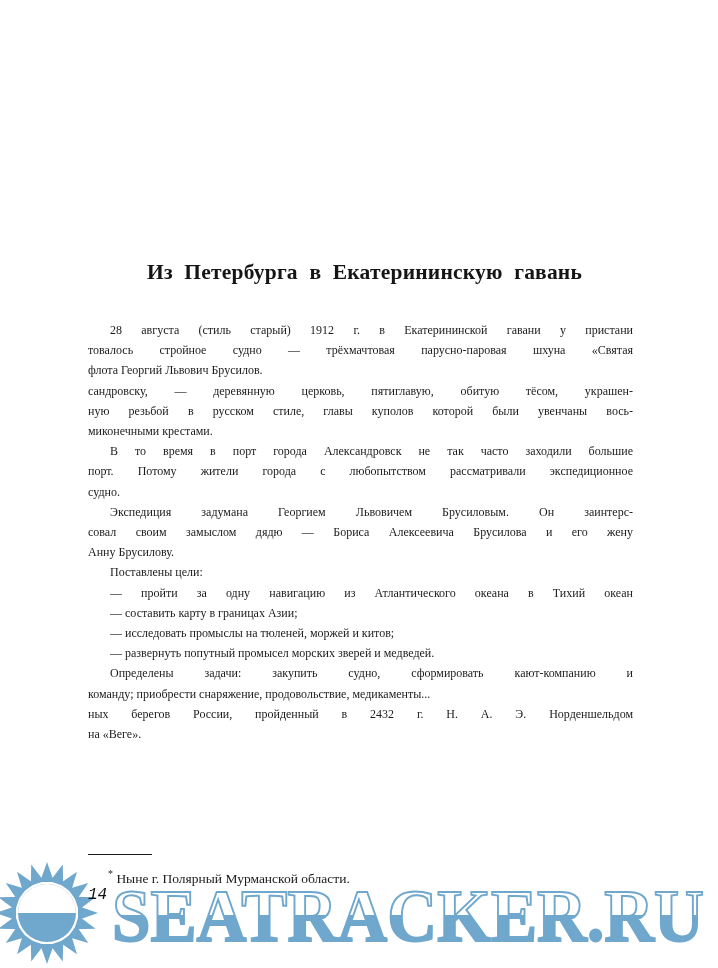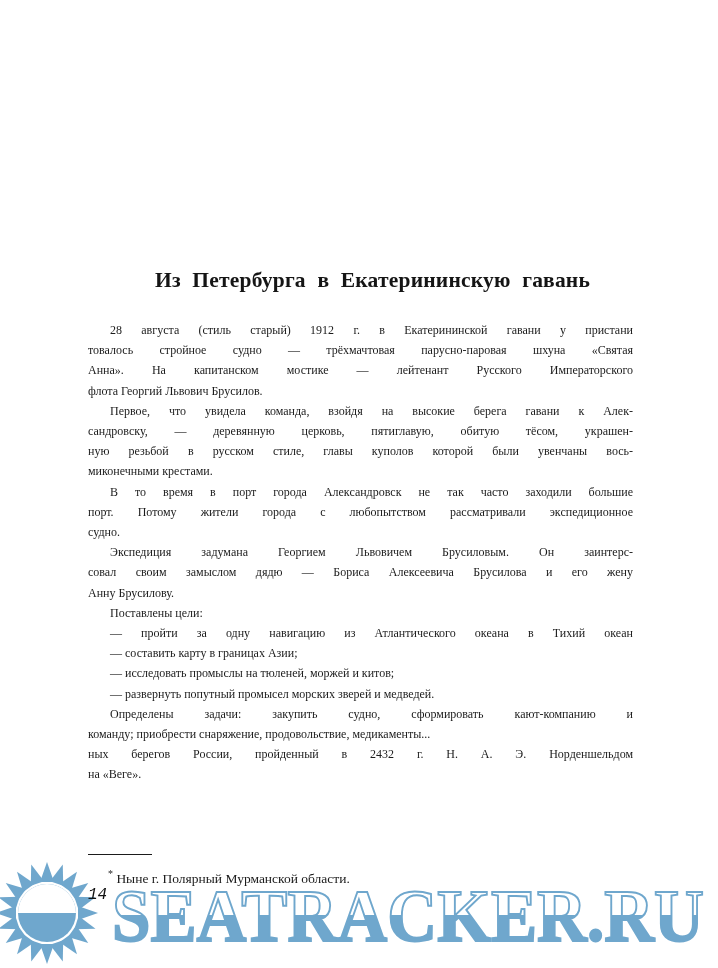--- a/index.html
+++ b/index.html
@@ -3,21 +3,21 @@
 <meta charset="utf-8">
 <style>
   html,body{margin:0;padding:0;}
   body{
     width:718px;height:968px;position:relative;background:#ffffff;
     font-family:"Liberation Serif","DejaVu Serif",serif;
     color:#1b1b1b;overflow:hidden;
   }
   .page{position:absolute;inset:0;}
   .title{
-    position:absolute;left:88px;width:545px;top:256px;margin:12px;
+    position:absolute;left:88px;width:545px;top:256px;margin:4px;
     font-size:21.5px;font-weight:bold;text-align:center;
     word-spacing:6px;letter-spacing:0.2px;color:#151515;
   }
   .body-text{
     position:absolute;left:88px;width:545px;top:320px;
     font-size:12px;line-height:20.2px;color:#1b1b1b;
   }
   .ln{text-align:justify;text-align-last:justify;}
   .ln.last{text-align-last:left;}
   .ind{text-indent:22px;}
@@ -48,24 +48,22 @@
 </head>
 <body>
 
 <div class="page">
 
   <h1 class="title">Из Петербурга в Екатерининскую гавань</h1>
 
   <div class="body-text">
     <div class="ln ind">28 августа (стиль старый) 1912 г. в Екатерининской гавани у пристани</div>
     <div class="ln">товалось стройное судно — трёхмачтовая парусно-паровая шхуна «Святая</div>
-    <div class="ln">Анна». На капитанском мостике — лейтенант Русского Императорского</div>
     <div class="ln last">флота Георгий Львович Брусилов.</div>
 
-    <div class="ln ind">Первое, что увидела команда, взойдя на высокие берега гавани к Алек-</div>
     <div class="ln">сандровску, — деревянную церковь, пятиглавую, обитую тёсом, украшен-</div>
     <div class="ln">ную резьбой в русском стиле, главы куполов которой были увенчаны вось-</div>
     <div class="ln last">миконечными крестами.</div>
 
     <div class="ln ind">В то время в порт города Александровск не так часто заходили большие</div>
     <div class="ln">порт. Потому жители города с любопытством рассматривали экспедиционное</div>
     <div class="ln last">судно.</div>
 
     <div class="ln ind">Экспедиция задумана Георгием Львовичем Брусиловым. Он заинтерс-</div>
     <div class="ln">совал своим замыслом дядю — Бориса Алексеевича Брусилова и его жену</div>

